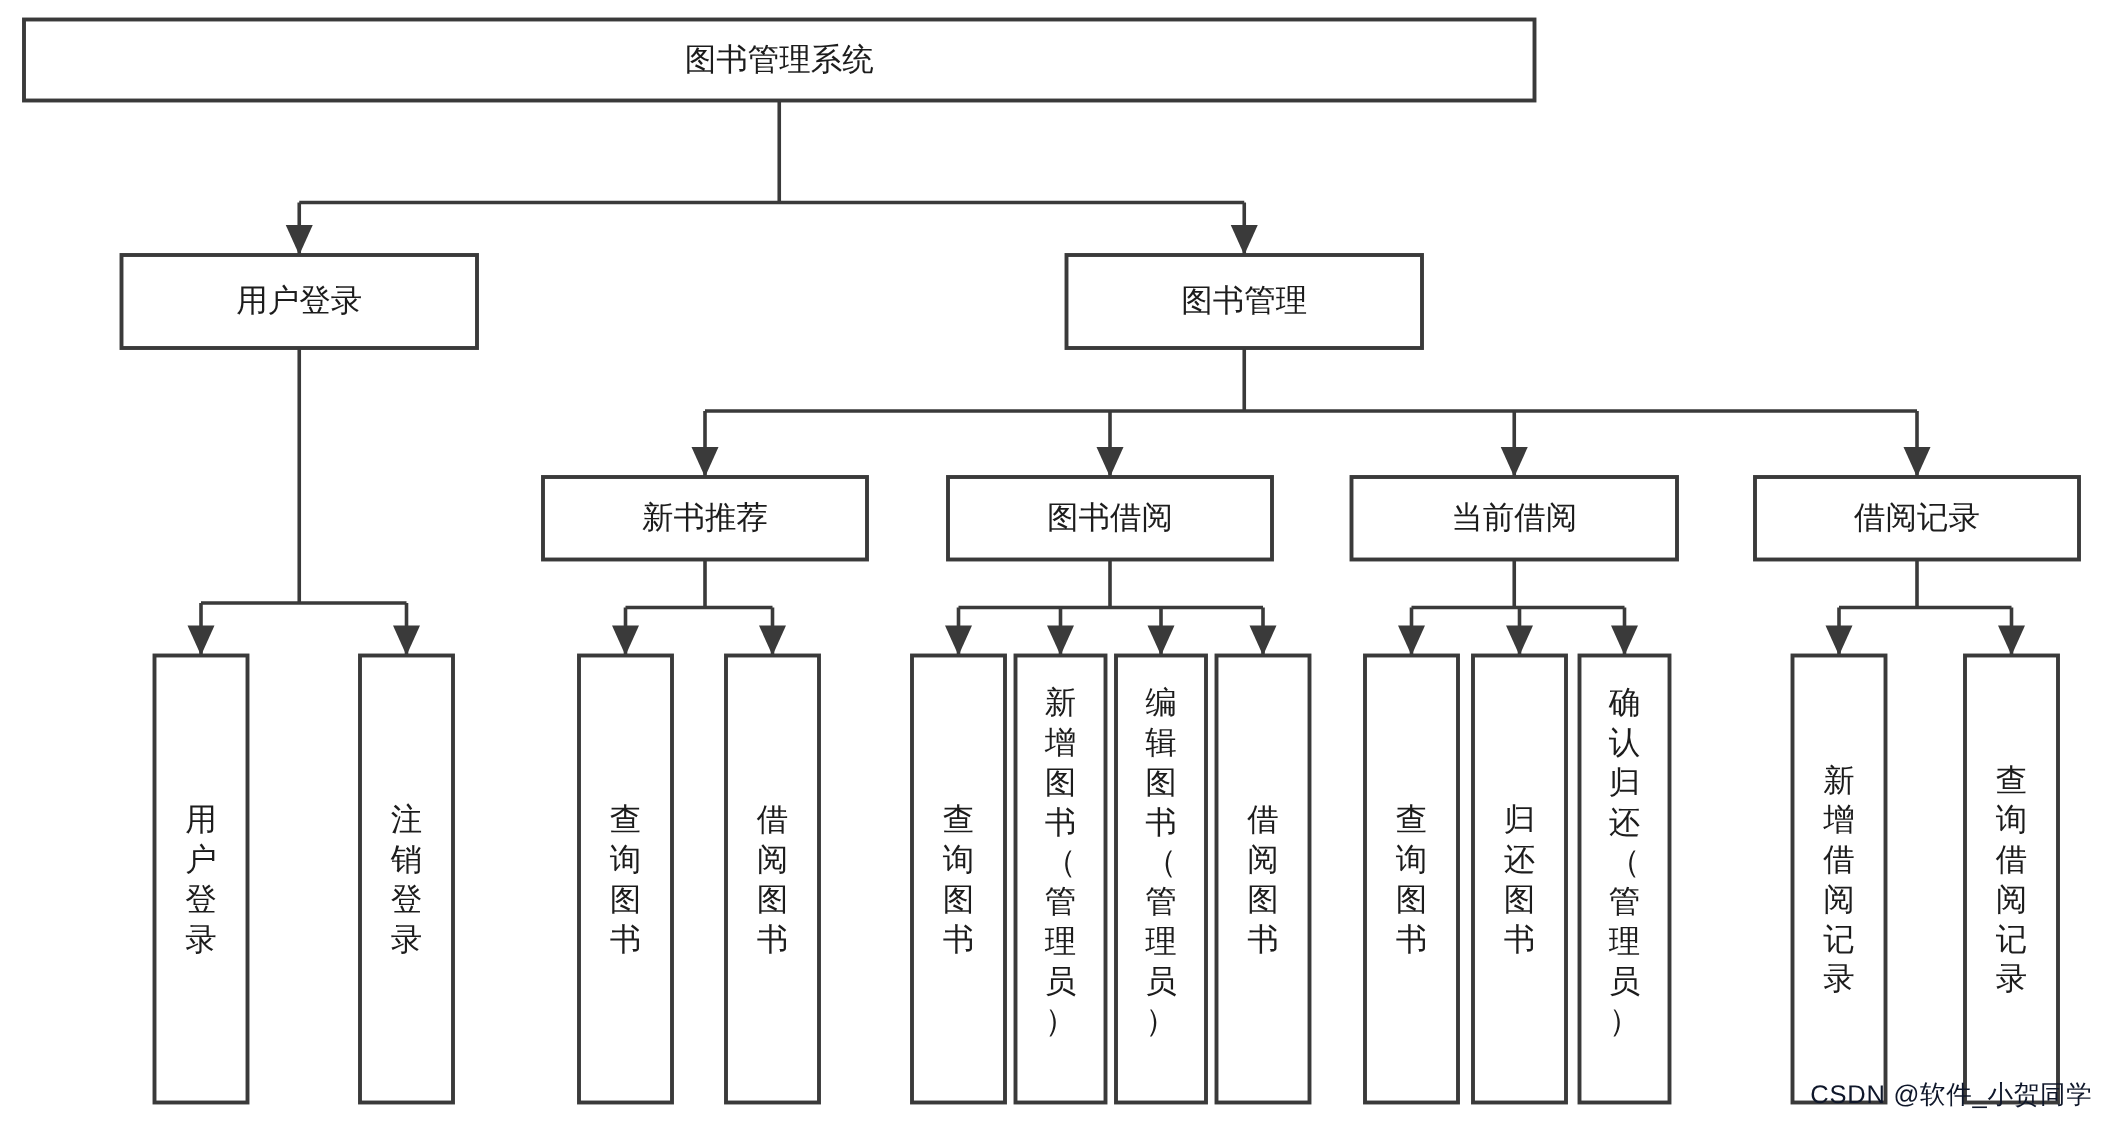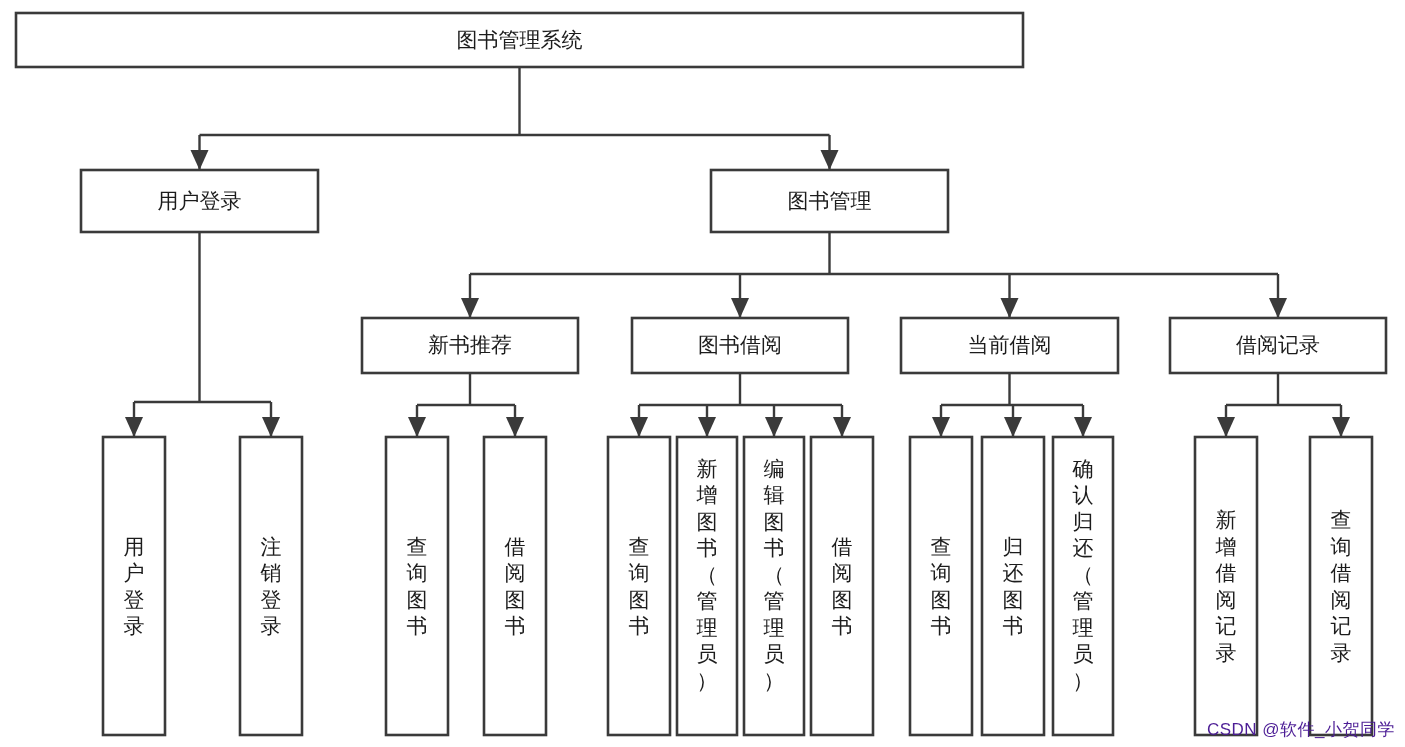--- a/index.html
+++ b/index.html
@@ -51,21 +51,21 @@
     font-family: "Liberation Sans", "DejaVu Sans", sans-serif;
     font-size: 21px;
     text-anchor: middle;
   }
   .watermark {
     position: absolute;
     right: 10px;
     bottom: 6px;
     font-family: "Liberation Sans", "DejaVu Sans", sans-serif;
     font-size: 17px;
-    color: #4c1d95;
+    color: #0f172a;
     letter-spacing: 0.5px;
     white-space: nowrap;
     user-select: none;
     margin-left: 28px;
   }
 </style>
 </head>
 <body>
 
 <div id="stage">

